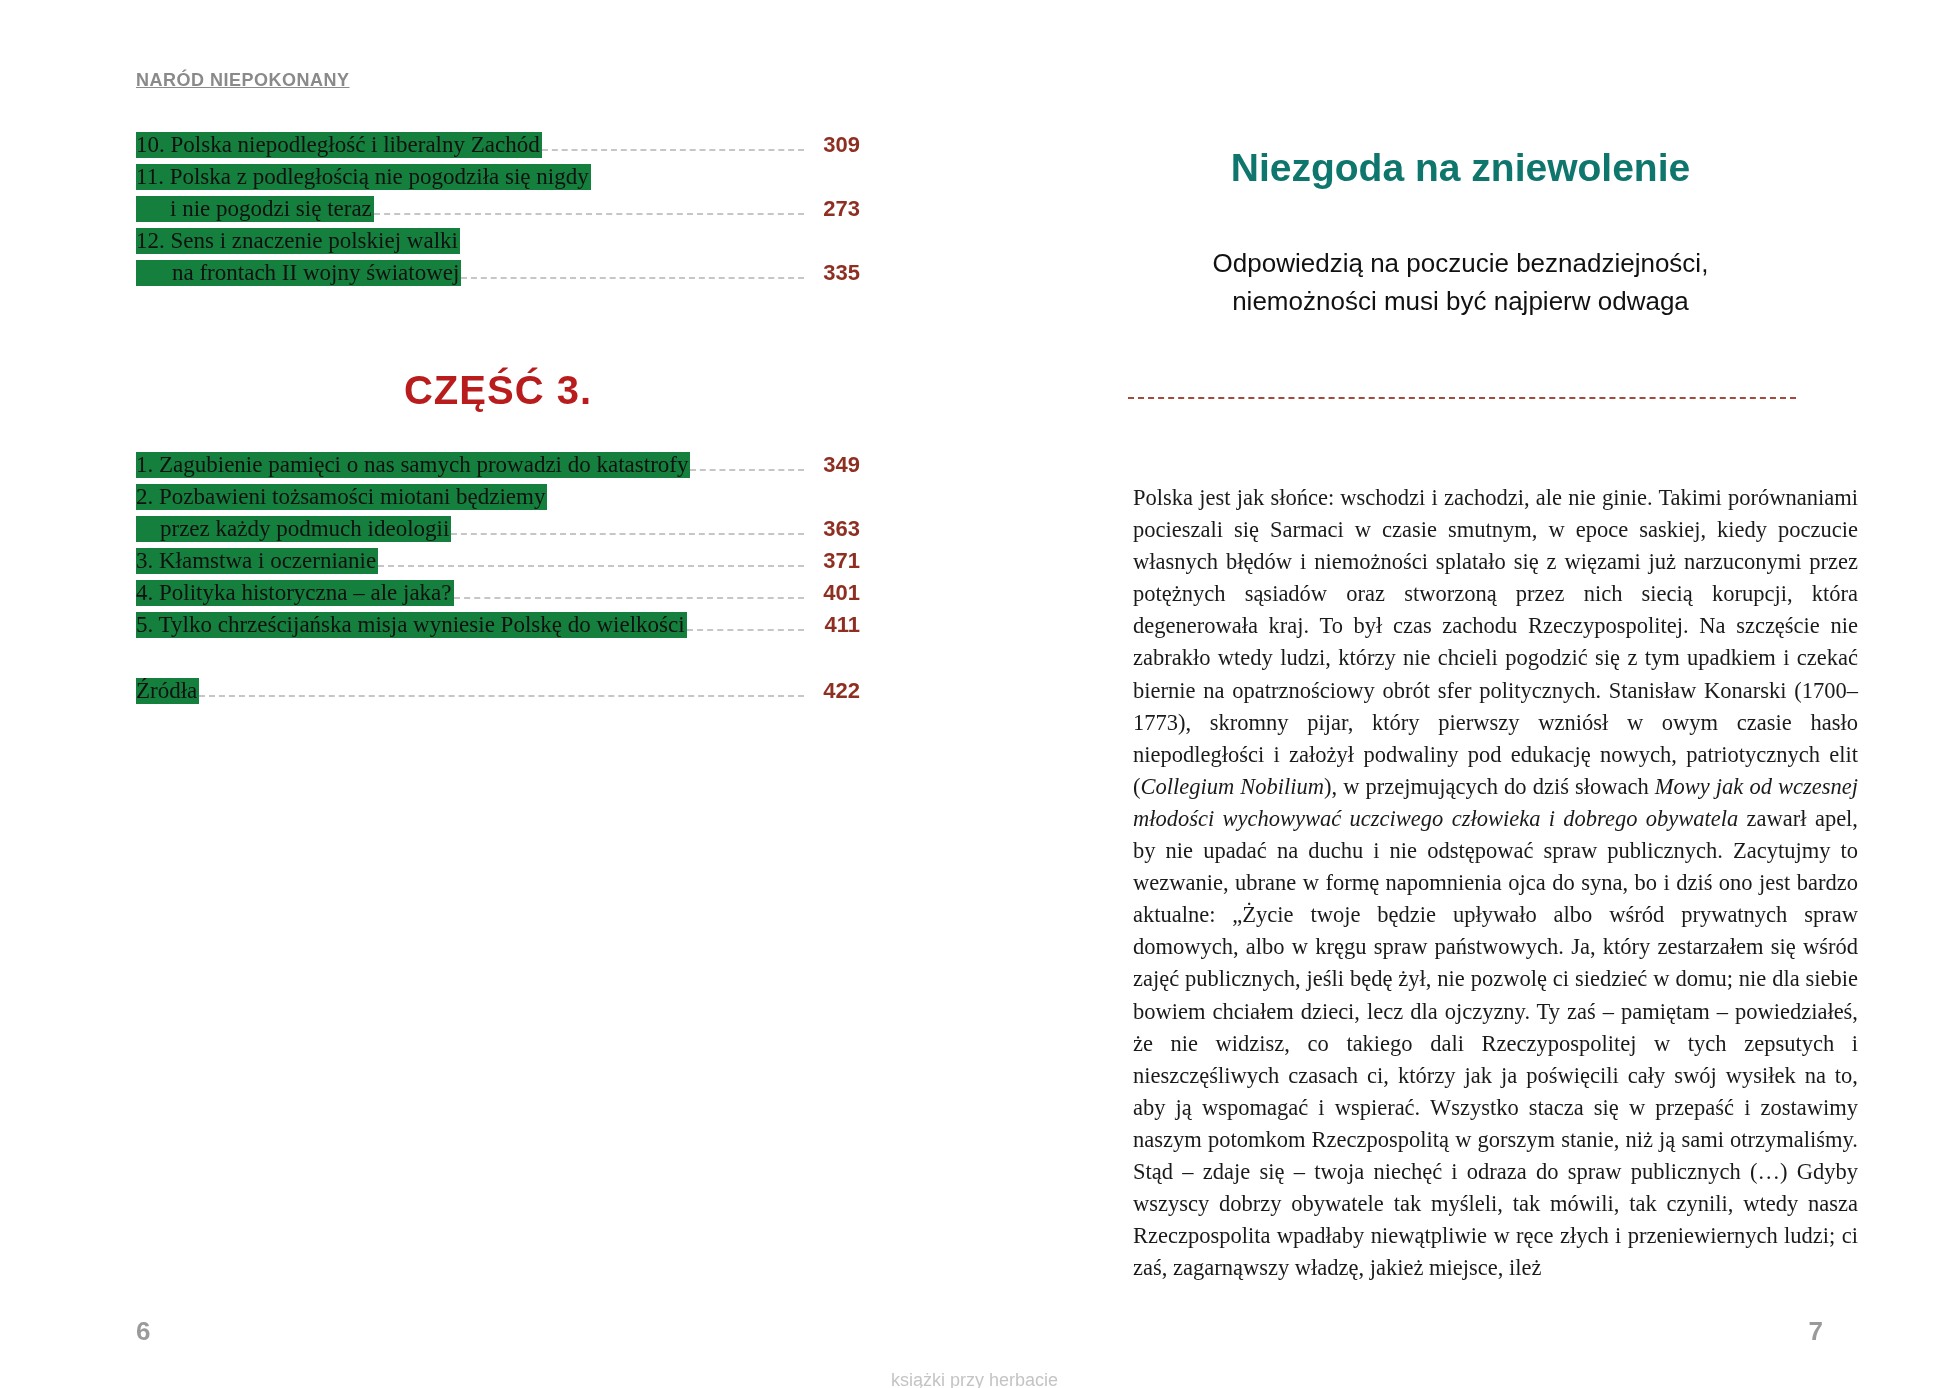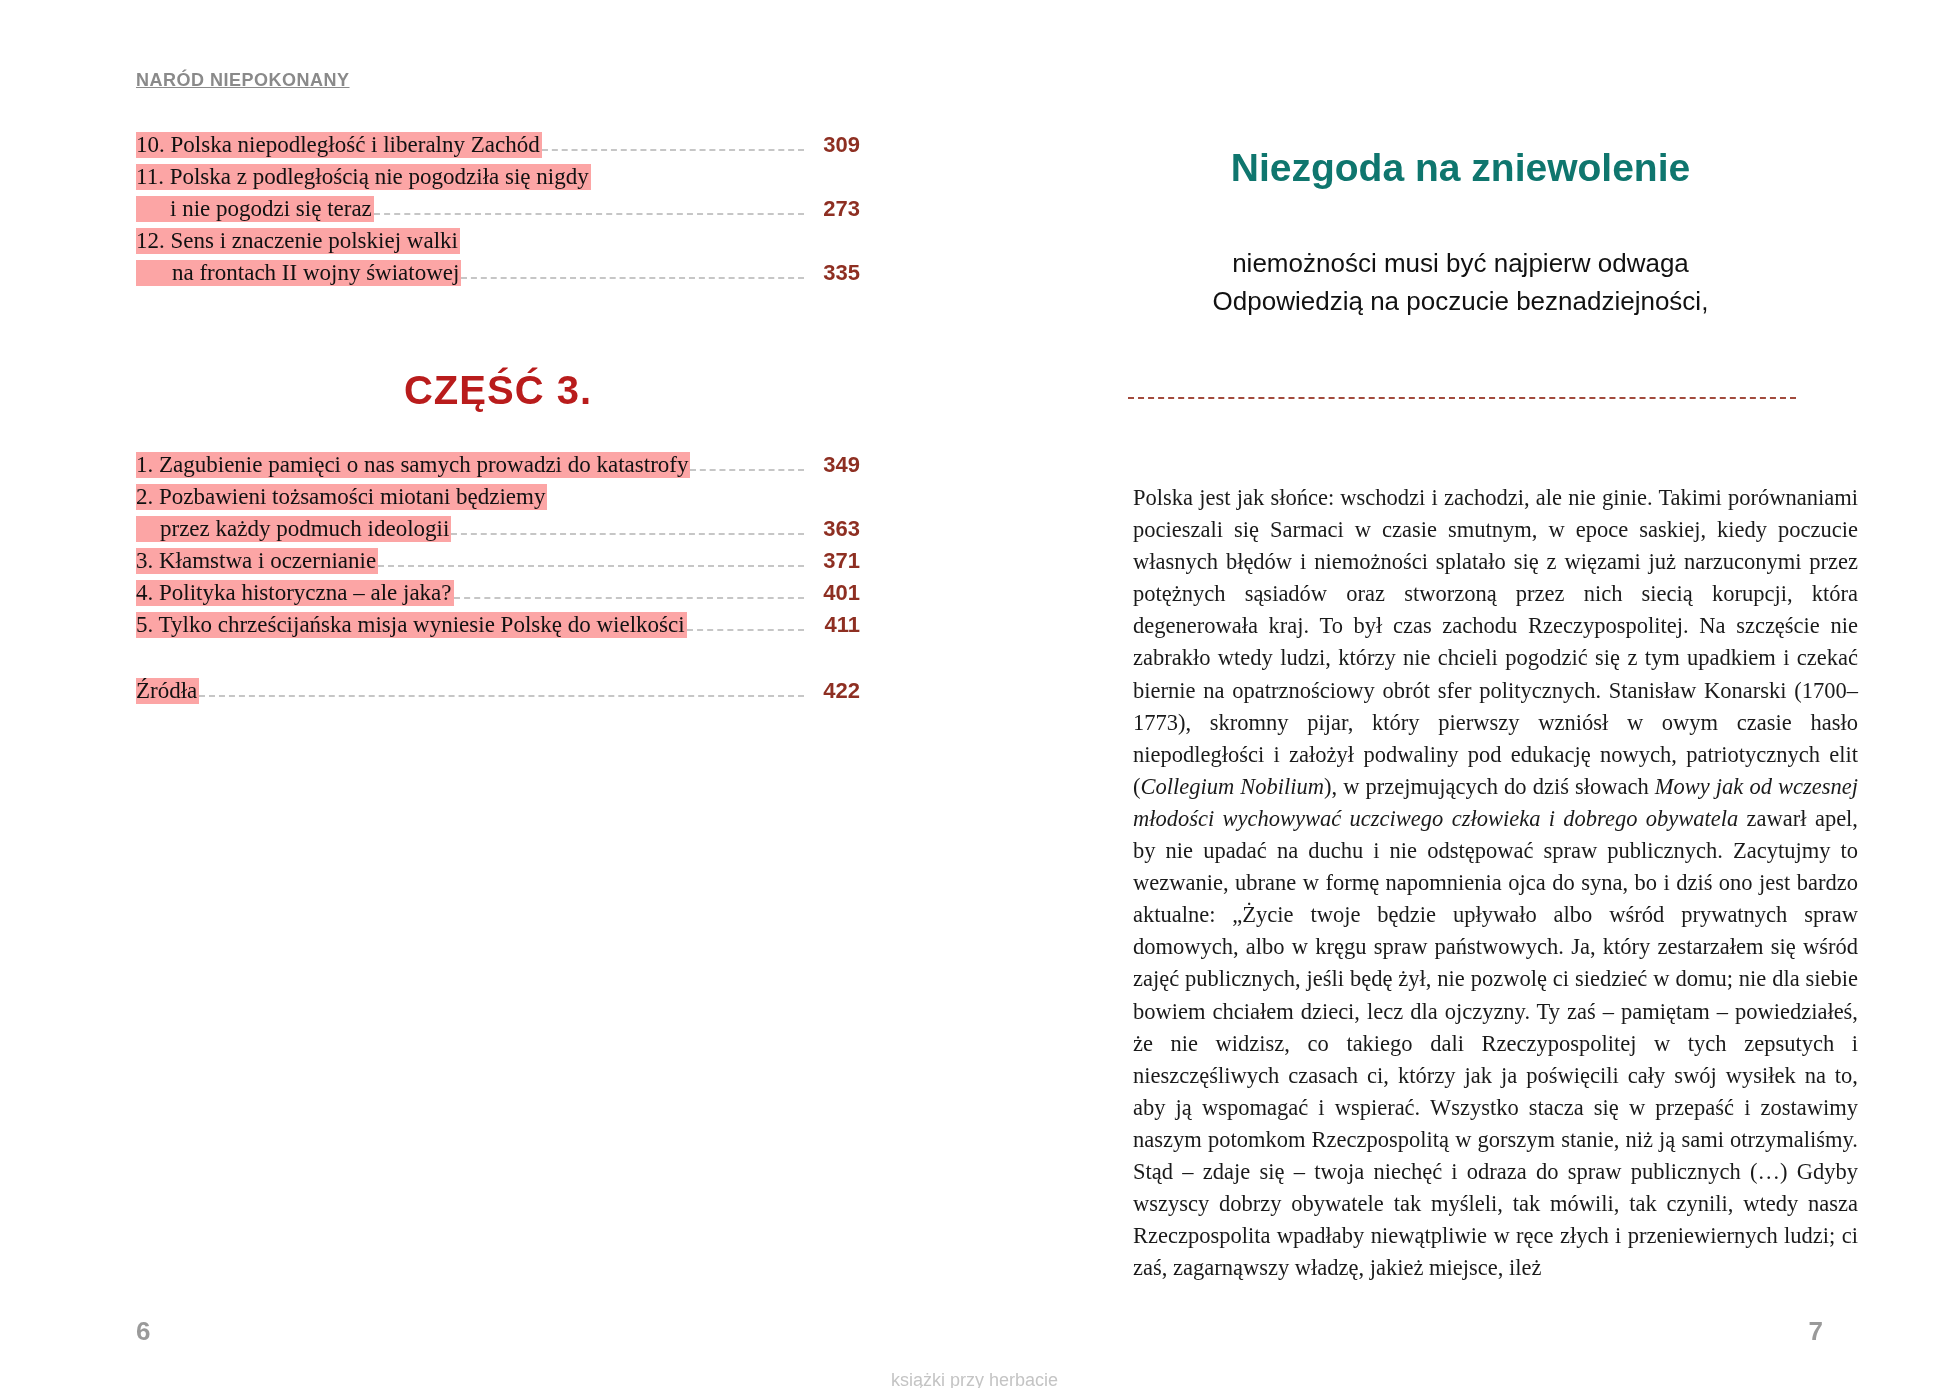--- a/index.html
+++ b/index.html
@@ -4,21 +4,21 @@
 <style>
   html, body { margin:0; padding:0; background:#ffffff; }
   body { width:1949px; height:1388px; position:relative; overflow:hidden; }
   .serif { font-family: "Liberation Serif", "DejaVu Serif", serif; }
   .sans { font-family: "Liberation Sans", "DejaVu Sans", sans-serif; }
 
   .running-head { position:absolute; left:136px; top:70px; font-size:18px; color:#8a8a8a; letter-spacing:0.5px; font-weight:bold;text-decoration:underline; }
 
   .toc { position:absolute; left:136px; width:724px; }
   .toc-row { position:relative; display:flex; align-items:flex-end; height:32px; font-size:23px; color:#111; }
-  .toc-row .label { white-space:nowrap; padding-right:2px; background:#fca5a5; }
+  .toc-row .label { white-space:nowrap; padding-right:2px; background:#15803d; }
   .toc-row .indent { padding-left:34px; }
   .toc-row .leader { flex:1; height:0; border-bottom:2px dashed #c6c6c6; margin:0 6px 7px 0; }
   .toc-row .page { width:50px; text-align:right; font-weight:bold; font-size:22px; color:#8e2f22; }
   .toc-row.nolead .leader { visibility:hidden; }
 
   .part-title { position:absolute; left:136px; width:724px; top:368px; text-align:center; font-size:40px; font-weight:bold; color:#b91c1c; letter-spacing:1px; }
 
   .chapter-title { position:absolute; left:1098px; width:725px; top:146px; text-align:center; font-size:39px; font-weight:bold; color:#0f766e; }
   .chapter-sub { position:absolute; left:1098px; width:725px; top:244px; text-align:center; font-size:26px; line-height:38px; color:#111; }
   .dash-rule { position:absolute; left:1128px; width:668px; top:397px; height:0; border-top:2px dashed #a24a3c; }
@@ -106,22 +106,22 @@
       <span class="page sans">422</span>
     </div>
   </div>
 
   <div class="folio folio-left sans">6</div>
 </div>
 
 <div>
   <div class="chapter-title sans">Niezgoda na zniewolenie</div>
   <div class="chapter-sub sans">
+    <div>Odpowiedzią na poczucie beznadziejności,</div>
     <div>niemożności musi być najpierw odwaga</div>
-    <div>Odpowiedzią na poczucie beznadziejności,</div>
   </div>
   <div class="dash-rule"></div>
 
   <div class="body-text serif">
     <p><span>Polska jest jak słońce: wschodzi i zachodzi, ale nie ginie. Takimi porównaniami pocieszali się Sarmaci w czasie smutnym, w epoce saskiej, kiedy poczucie własnych błędów i niemożności splatało się z więzami już narzuconymi przez potężnych sąsiadów oraz stworzoną przez nich siecią korupcji, która degenerowała kraj. To był czas zachodu Rzeczypospolitej. Na szczęście nie zabrakło wtedy ludzi, którzy nie chcieli pogodzić się z tym upadkiem i czekać biernie na opatrznościowy obrót sfer politycznych. Stanisław Konarski (1700–1773), skromny pijar, który pierwszy wzniósł w owym czasie hasło niepodległości i założył podwaliny pod edukację nowych, patriotycznych elit (</span><em>Collegium Nobilium</em><span>), w przejmujących do dziś słowach </span><em>Mowy jak od wczesnej młodości wychowywać uczciwego człowieka i dobrego obywatela</em><span> zawarł apel, by nie upadać na duchu i nie odstępować spraw publicznych. Zacytujmy to wezwanie, ubrane w formę napomnienia ojca do syna, bo i dziś ono jest bardzo aktualne: „Życie twoje będzie upływało albo wśród prywatnych spraw domowych, albo w kręgu spraw państwowych. Ja, który zestarzałem się wśród zajęć publicznych, jeśli będę żył, nie pozwolę ci siedzieć w domu; nie dla siebie bowiem chciałem dzieci, lecz dla ojczyzny. Ty zaś – pamiętam – powiedziałeś, że nie widzisz, co takiego dali Rzeczypospolitej w tych zepsutych i nieszczęśliwych czasach ci, którzy jak ja poświęcili cały swój wysiłek na to, aby ją wspomagać i wspierać. Wszystko stacza się w przepaść i zostawimy naszym potomkom Rzeczpospolitą w gorszym stanie, niż ją sami otrzymaliśmy. Stąd – zdaje się – twoja niechęć i odraza do spraw publicznych (…) Gdyby wszyscy dobrzy obywatele tak myśleli, tak mówili, tak czynili, wtedy nasza Rzeczpospolita wpadłaby niewątpliwie w ręce złych i przeniewiernych ludzi; ci zaś, zagarnąwszy władzę, jakież miejsce, ileż</span></p>
   </div>
 
   <div class="folio folio-right sans">7</div>
 </div>
 

